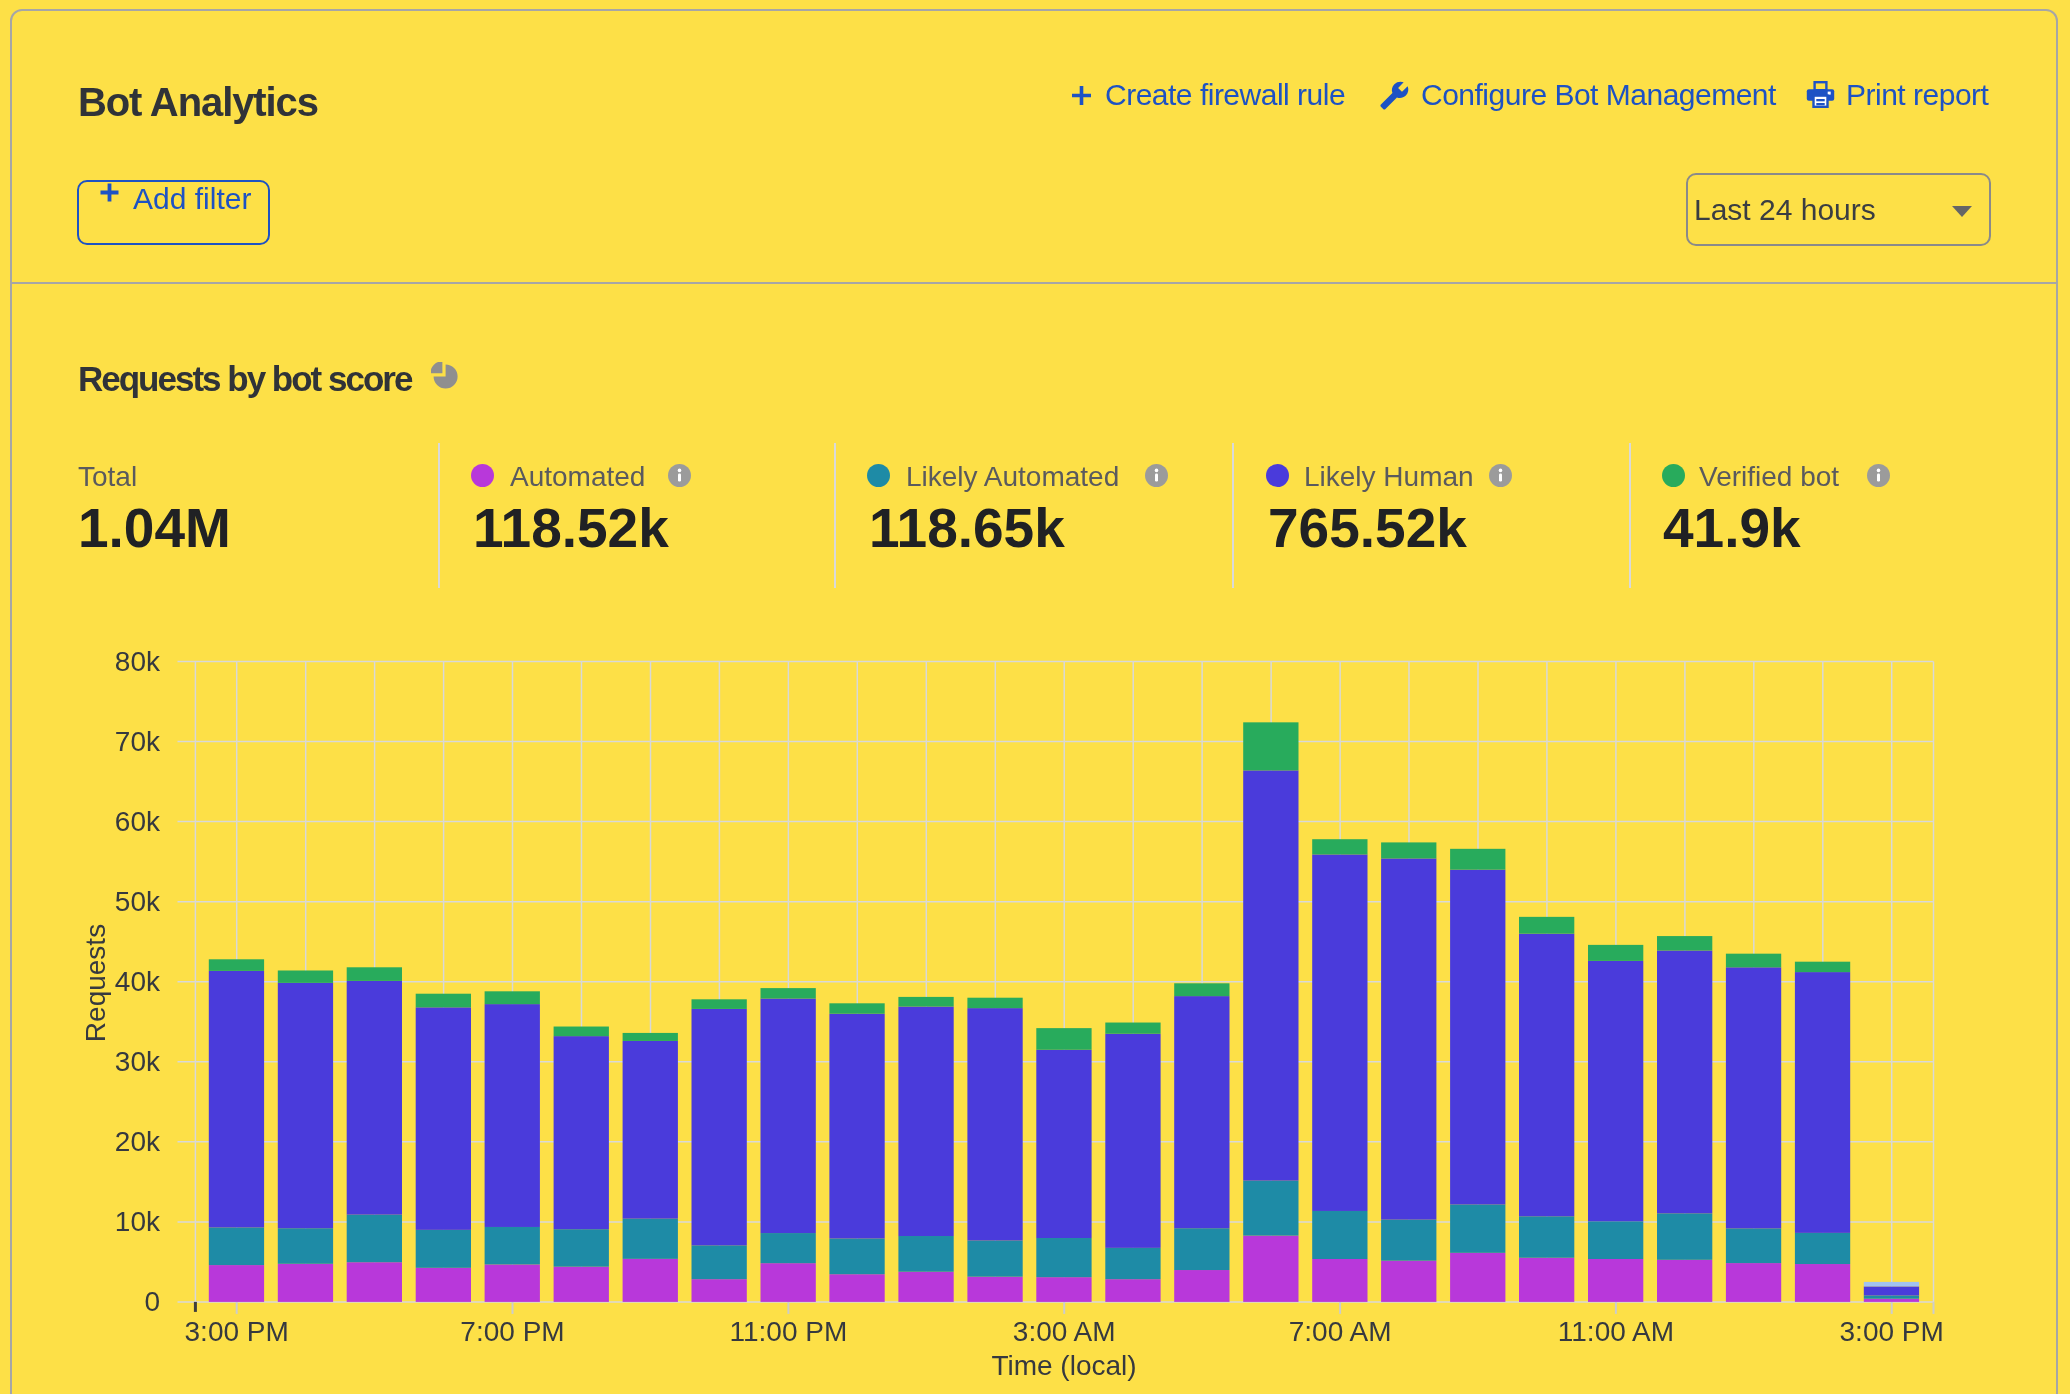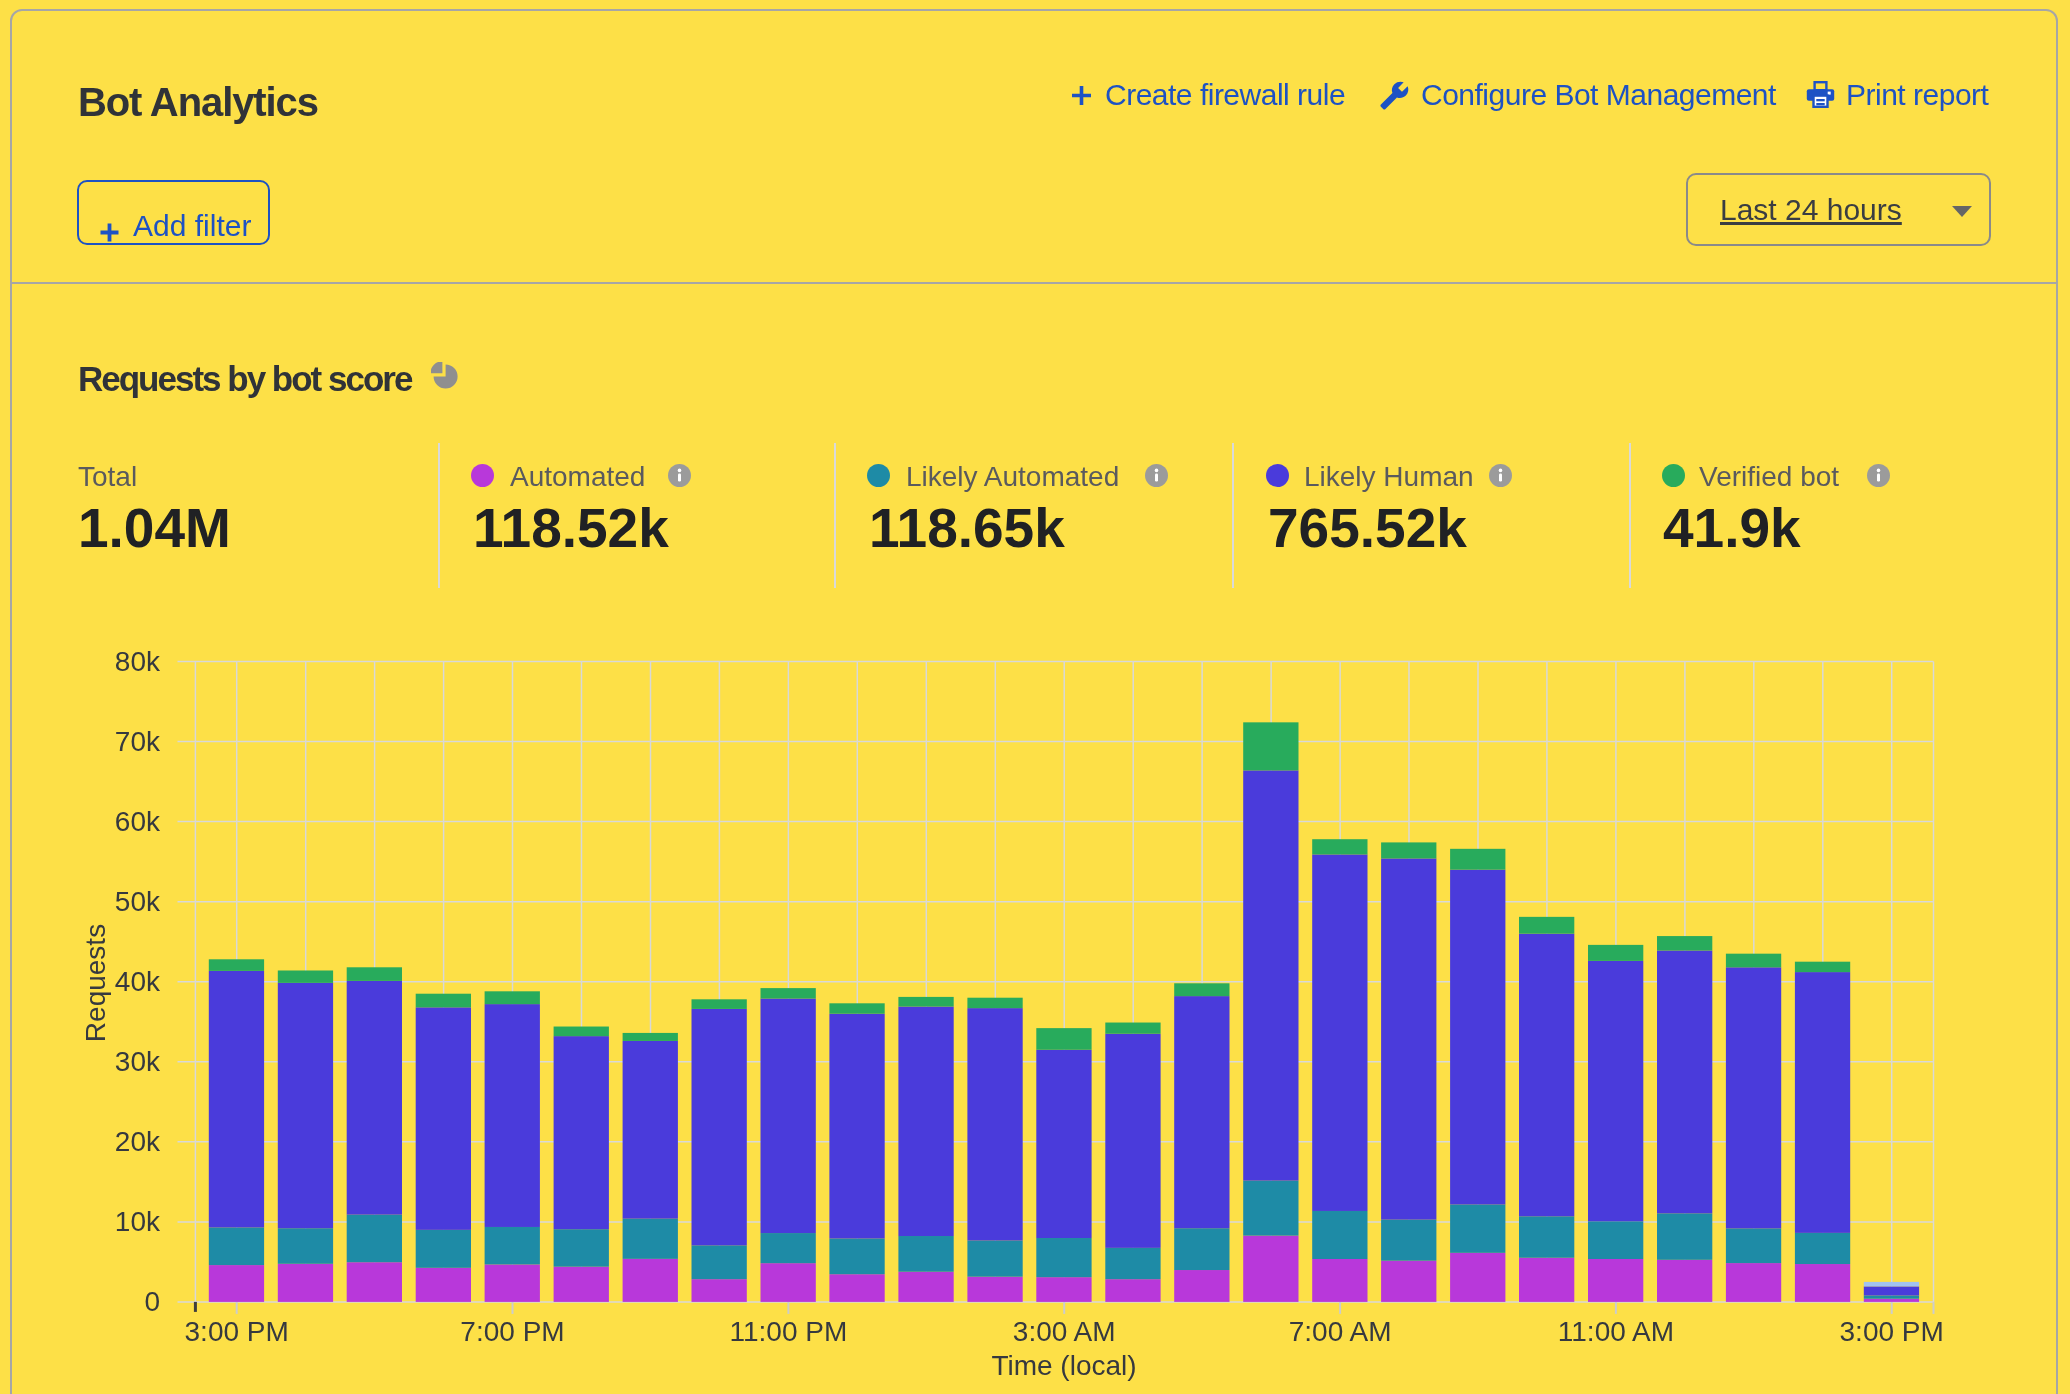--- a/index.html
+++ b/index.html
@@ -1,22 +1,22 @@
 <!DOCTYPE html>
 <html><head><meta charset="utf-8">
 <style>
 * { margin:0; padding:0; box-sizing:border-box; }
 body { font-family:"Liberation Sans", sans-serif; background:#fff; }
 #page { position:relative; width:2070px; height:1394px; overflow:hidden; background:#fde047; }
 .card { position:absolute; left:10px; top:9px; width:2048px; height:1500px; border:2px solid #A6A6A6; border-radius:12px; }
 .divider { position:absolute; left:11px; top:282px; width:2047px; height:2px; background:#A6A6A6; }
 .title { position:absolute; left:78px; top:82px; font-size:40px; font-weight:700; color:#303338; line-height:40px; letter-spacing:-1.1px; }
 .link { position:absolute; top:79px; display:flex; align-items:center; color:#1D52C4; font-size:30px; line-height:32px; letter-spacing:-0.5px; }
-.btn { position:absolute; left:77px; top:180px; width:193px; height:65px; border:2.5px solid #1D52C4; border-radius:10px; display:flex; align-items:flex-end; padding-left:20px; color:#1D52C4; font-size:30px; }
-.select { position:absolute; left:1686px; top:173px; width:305px; height:73px; border:2px solid #8A8A8A; border-radius:10px; color:#3A3D42; font-size:30px; line-height:69px; padding-left:32px;text-decoration:underline; }
+.btn { position:absolute; left:77px; top:180px; width:193px; height:65px; border:2.5px solid #1D52C4; border-radius:10px; display:flex; align-items:flex-start; padding-left:20px; color:#1D52C4; font-size:30px; }
+.select { position:absolute; left:1686px; top:173px; width:305px; height:73px; border:2px solid #8A8A8A; border-radius:10px; color:#3A3D42; font-size:30px; line-height:69px; padding-left:6px; }
 .h2 { position:absolute; left:78px; top:361px; font-size:35px; font-weight:700; color:#303338; line-height:35px; letter-spacing:-2px; }
 .slabel { position:absolute; top:463px; font-size:28px; color:#5A5A5E; line-height:28px; }
 .sval { position:absolute; top:505px; font-size:55px; font-weight:700; color:#202124; line-height:47px; letter-spacing:0px; }
 .dot { position:absolute; top:464px; width:23px; height:23px; border-radius:50%; }
 .vdiv { position:absolute; top:443px; width:2px; height:145px; background:#D9D9D9; }
 .info { position:absolute; }
 </style></head>
 <body>
 <div id="page">
   <div class="card"></div>

